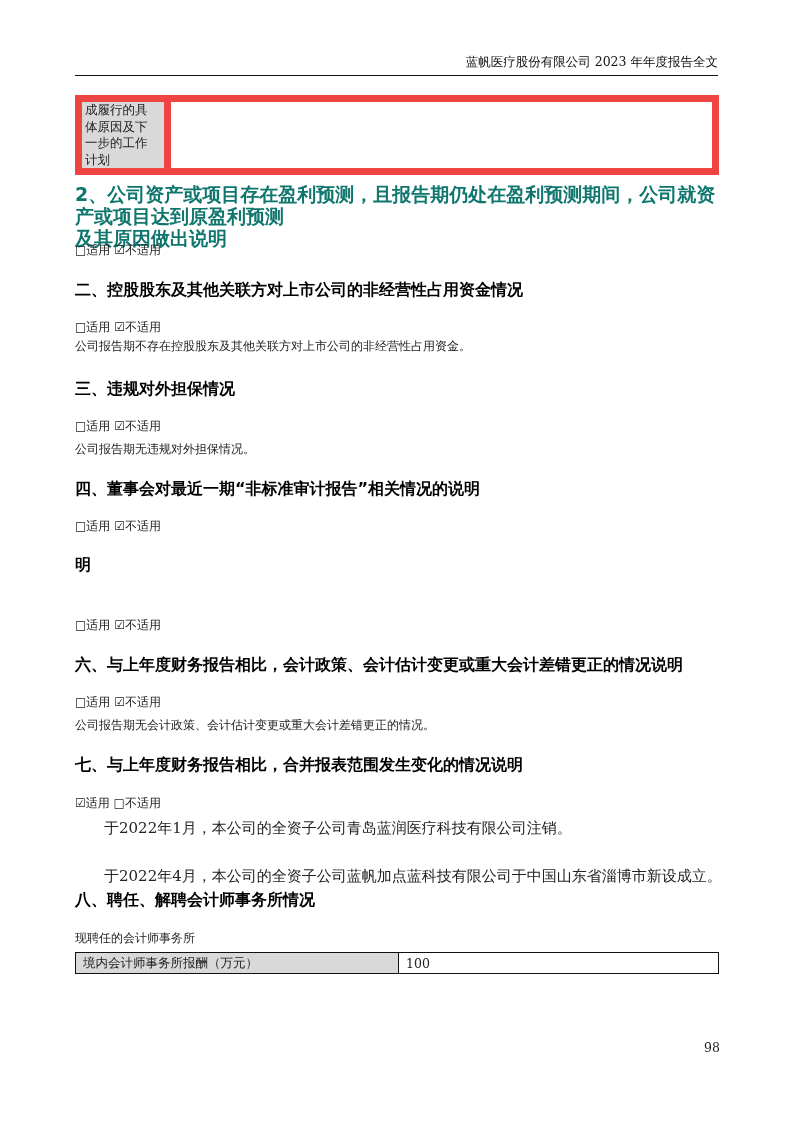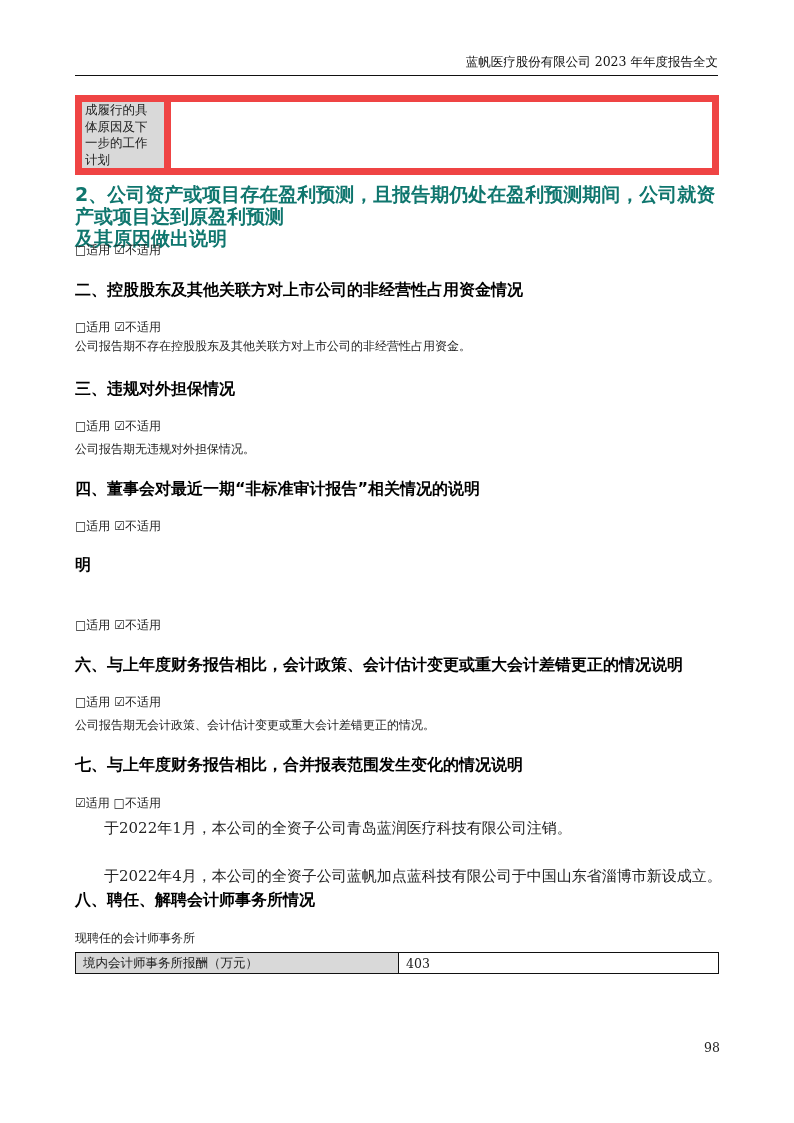--- a/index.html
+++ b/index.html
@@ -128,18 +128,18 @@
 <div class="block para indent" style="top:820px;">于2022年1月，本公司的全资子公司青岛蓝润医疗科技有限公司注销。</div>
 <div class="block para indent" style="top:868px;">于2022年4月，本公司的全资子公司蓝帆加点蓝科技有限公司于中国山东省淄博市新设成立。</div>
 
 <div class="block h1" style="top:888px;">八、聘任、解聘会计师事务所情况</div>
 <div class="block para" style="top:930px;">现聘任的会计师事务所</div>
 
 <table class="auditor-table">
   <tbody>
   <tr>
     <td class="k">境内会计师事务所报酬（万元）</td>
-    <td>403</td>
+    <td>100</td>
   </tr>
 </tbody>
   </table>
 
 <div class="page-number">98</div>
 
 </body></html>

